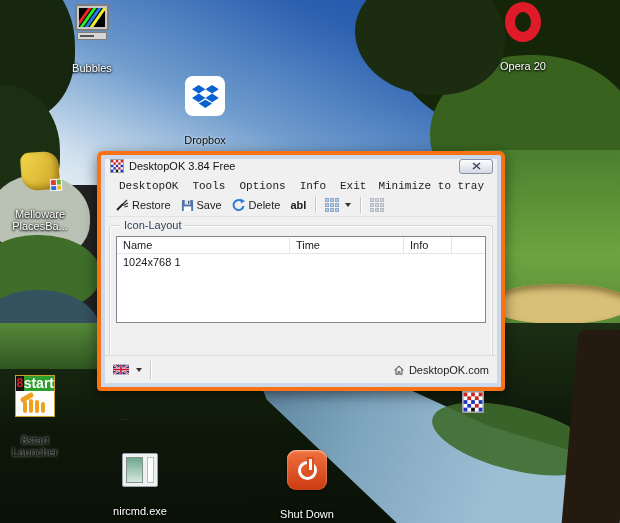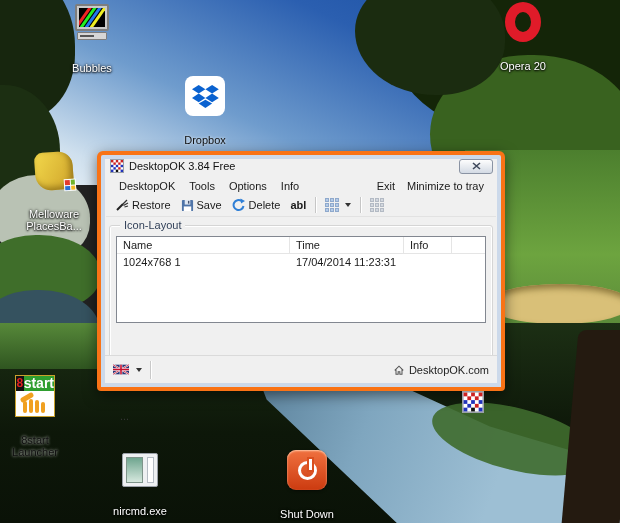--- a/index.html
+++ b/index.html
@@ -40,21 +40,21 @@
   
   .dicon{position:absolute;width:76px;text-align:center;}
   .dicon .art{position:relative;margin:0 auto;}
   .dicon .lbl{margin-top:18px;font-size:11px;line-height:12px;color:#fff;
               text-shadow:0 1px 2px #000,0 0 3px #000;white-space:pre-line;}
   .dicon .lbl.dark{color:#101010;text-shadow:0 0 3px rgba(255,255,255,.85);}
   .i-bubbles{left:54px;top:4px;}
   .i-opera{left:485px;top:2px;}
   .i-dropbox{left:167px;top:76px;}
   .i-kodak{left:277px;top:78px;}
-  .i-mell{left:16px;top:152px;}
+  .i-mell{left:2px;top:152px;}
   .i-8start{left:-3px;top:376px;}
   .i-nircmd{left:102px;top:453px;}
   .i-shut{left:269px;top:450px;}
 
   
   .mon{width:36px;height:40px;}
   .mon .crt{width:34px;height:27px;margin:0 auto;background:#c9c9c9;border:2px solid #7d7d7d;border-radius:2px;padding:2px;}
   .mon .scr{width:100%;height:100%;background:#000;overflow:hidden;position:relative;}
   .mon .scr i{position:absolute;width:3px;height:26px;transform:rotate(35deg);top:-4px;}
   .mon .base{width:30px;height:8px;margin:1px auto 0;background:#d6d6d6;border:1px solid #7d7d7d;border-radius:1px;}
@@ -94,21 +94,21 @@
 
   
   .win{position:absolute;left:97px;top:151px;width:408px;height:240px;
        background:#f0f0f0;border:4px solid #f97316;border-radius:6px 6px 4px 4px;
        box-shadow:inset 0 0 0 4px #ccd9ea,0 4px 14px rgba(0,0,0,.5);
        font-size:11px;color:#1a1a1a;}
   .tbar{height:22px;display:flex;align-items:center;padding:0 8px 0 9px;}
   .tbar .ttl{margin-left:5px;flex:1;font-size:11px;color:#111;}
   .closebtn{width:34px;height:15px;background:linear-gradient(#fdfdfd,#d3dae4);
             border:1px solid #8a93a3;border-radius:3px;display:flex;align-items:center;justify-content:center;}
-  .menubar{display:flex;align-items:center;height:17px;margin:0 5px;padding:0 6px;}
+  .menubar{display:flex;align-items:center;height:17px;margin:0 5px;padding:0 6px;font-family:Liberation Mono, monospace;}
   .menubar .mi{padding:2px 7px;}
   .menubar .spacer{flex:1;}
   .menubar .mi.right{padding:2px 6px;}
   .toolbar{display:flex;align-items:center;height:23px;margin:0 5px;padding:0 4px;
            border-bottom:1px solid #e2e2e2;}
   .tbtn{display:flex;align-items:center;gap:3px;padding:2px 5px;border-radius:2px;}
   .tsep{width:1px;height:16px;background:#c6c6c6;margin:0 4px;box-shadow:1px 0 0 #fff;}
   .abl{font-weight:bold;font-size:11px;letter-spacing:0;}
   .arr{width:0;height:0;border-left:3px solid transparent;border-right:3px solid transparent;
        border-top:4px solid #333;margin-left:3px;}
@@ -350,21 +350,20 @@
 
       <div class="list">
         <div class="lhead">
           <div class="hc c-name">Name</div>
           <div class="hc c-time">Time</div>
           <div class="hc c-info">Info</div>
           <div class="hc c-x"></div>
         </div>
         <div class="lrow">
           <div class="rc c-name">1024x768 1</div>
-          <div class="rc c-time">17/04/2014 11:23:31</div>
           <div class="rc c-info"></div>
         </div>
       </div>
 
       <div class="dots">...</div>
 
       <svg class="biglogo" width="22" height="22" viewBox="0 0 14 14">
         <rect x="0" y="0" width="14" height="14" fill="#9aa0a8"></rect>
         <rect x="1" y="1" width="12" height="12" fill="#fff"></rect>
         <g>

